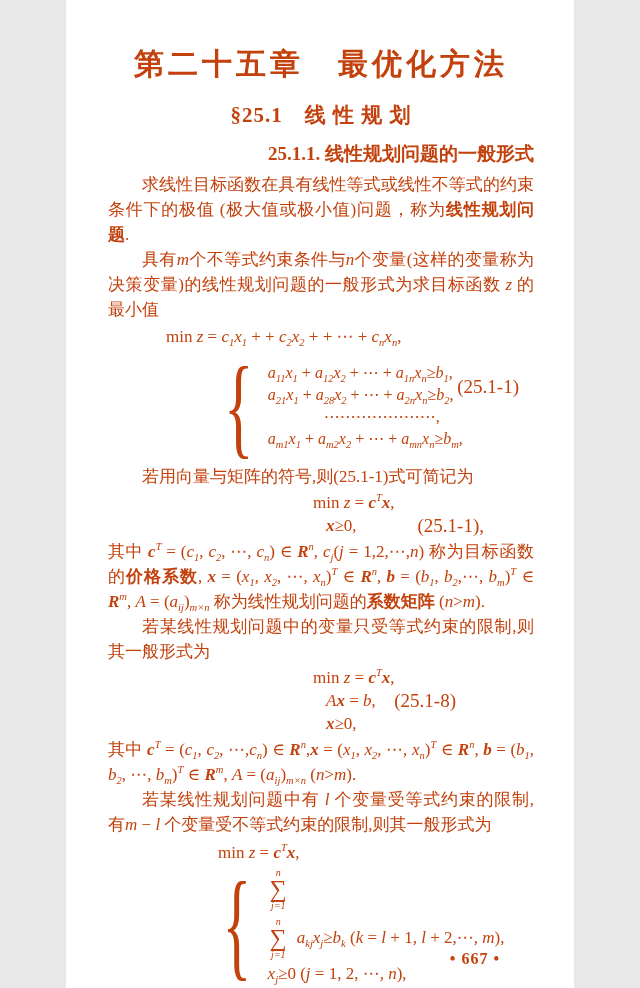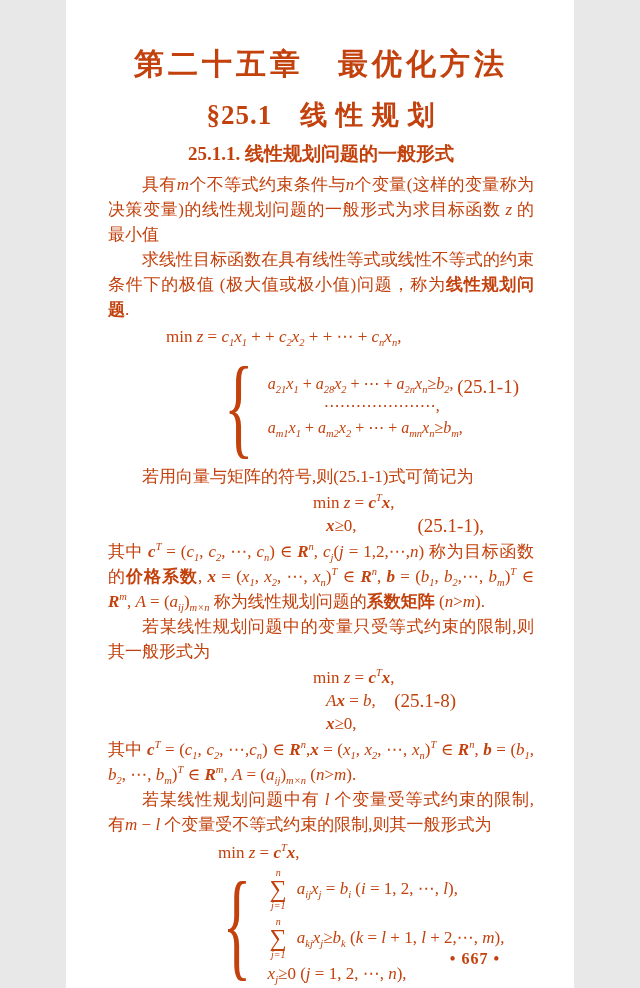--- a/index.html
+++ b/index.html
@@ -4,23 +4,23 @@
 <style>
   html,body{margin:0;padding:0;background:#e8e8e8;}
   .page{
     position:relative;width:508px;height:988px;background:#ffffff;
     font-family:"Liberation Serif","DejaVu Serif",serif;color:#c2410c;
     overflow:hidden;margin:0 auto;
   }
   .content{padding:44px 40px 0 42px;}
   .chapter-title{font-size:30px;font-weight:bold;text-align:center;
     letter-spacing:4px;margin:0;line-height:40px;}
-  .section-title{font-size:27px;font-weight:bold;text-align:center;
+  .section-title{font-size:21px;font-weight:bold;text-align:center;
     margin:18px 0 0;line-height:26px;letter-spacing:1px;}
-  .subsection-title{font-size:19px;font-weight:bold;text-align:center;
+  .subsection-title{font-size:19px;font-weight:bold;text-align:right;
     margin:14px 0 6px;line-height:24px;}
   p{font-size:17px;line-height:25px;margin:0;text-align:justify;}
   .indent{text-indent:34px;}
   sub,sup{font-size:10.5px;font-style:italic;line-height:0;}
   i{font-family:"Liberation Serif","DejaVu Serif",serif;}
   .eq-obj{margin:3px 0 1px 58px;font-size:17px;line-height:24px;}
   .system{position:relative;display:flex;align-items:center;margin:0 0 2px 104px;}
   .brace{display:inline-block;font-size:112px;line-height:112px;font-weight:400;
     transform:scaleX(0.55);transform-origin:center;margin-right:2px;}
   .sys-lines{font-size:16px;line-height:22px;}
@@ -46,29 +46,30 @@
 </head>
 <body>
 
 <div class="page">
   <div class="content">
 
     <h1 class="chapter-title">第二十五章　最优化方法</h1>
     <h2 class="section-title">§25.1　线 性 规 划</h2>
     <h3 class="subsection-title">25.1.1. 线性规划问题的一般形式</h3>
 
+    <p class="indent">求线性目标函数在具有线性等式或线性不等式的约束条件下的极值 (极大值或极小值)问题，称为<b>线性规划问题</b>.</p>
     <p class="indent">具有<i>m</i>个不等式约束条件与<i>n</i>个变量(这样的变量称为决策变量)的线性规划问题的一般形式为求目标函数 <i>z</i> 的最小值</p>
-    <p class="indent">求线性目标函数在具有线性等式或线性不等式的约束条件下的极值 (极大值或极小值)问题，称为<b>线性规划问题</b>.</p>
 
     <div class="eq-obj">min <i>z</i> = <i>c</i><sub>1</sub><i>x</i><sub>1</sub> +  + <i>c</i><sub>2</sub><i>x</i><sub>2</sub> +  + ⋯ + <i>c</i><sub>n</sub><i>x</i><sub>n</sub>,</div>
 
 
     <div class="system">
       <span class="brace">{</span>
       <div class="sys-lines">
+        <div><i>a</i><sub>11</sub><i>x</i><sub>1</sub> + <i>a</i><sub>12</sub><i>x</i><sub>2</sub> + ⋯ + <i>a</i><sub>1n</sub><i>x</i><sub>n</sub>≥<i>b</i><sub>1</sub>,</div>
         <div><i>a</i><sub>21</sub><i>x</i><sub>1</sub> + <i>a</i><sub>28</sub><i>x</i><sub>2</sub> + ⋯ + <i>a</i><sub>2n</sub><i>x</i><sub>n</sub>≥<i>b</i><sub>2</sub>,</div>
         <div class="dots">⋯⋯⋯⋯⋯⋯⋯,</div>
         <div><i>a</i><sub>m1</sub><i>x</i><sub>1</sub> + <i>a</i><sub>m2</sub><i>x</i><sub>2</sub> + ⋯ + <i>a</i><sub>mn</sub><i>x</i><sub>n</sub>≥<i>b</i><sub>m</sub>,</div>
       </div>
       <span class="eq-label label-1">(25.1-1)</span>
     </div>
 
     <p class="indent">若用向量与矩阵的符号,则(25.1-1)式可简记为</p>
 
     <div class="eqblock">
@@ -96,21 +97,20 @@
       <div class="min-line">min <i>z</i> = <b><i>c</i></b><sup>T</sup><b><i>x</i></b>,</div>
       <div class="mixed">
         <span class="brace2">{</span>
         <div>
           <div class="sigrow">
             <span class="sigma">
               <span>n</span>
               <span class="sym">∑</span>
               <span>j=1</span>
             </span>
-            <span><i>a</i><sub>ij</sub><i>x</i><sub>j</sub> = <i>b</i><sub>i</sub> (<i>i</i> = 1, 2, ⋯, <i>l</i>),</span>
           </div>
           <div class="sigrow">
             <span class="sigma">
               <span>n</span>
               <span class="sym">∑</span>
               <span>j=1</span>
             </span>
             <span><i>a</i><sub>kj</sub><i>x</i><sub>j</sub>≥<i>b</i><sub>k</sub> (<i>k</i> = <i>l</i> + 1, <i>l</i> + 2,⋯, <i>m</i>),</span>
           </div>
           <div class="nonneg"><i>x</i><sub>j</sub>≥0 (<i>j</i> = 1, 2, ⋯, <i>n</i>),</div>

